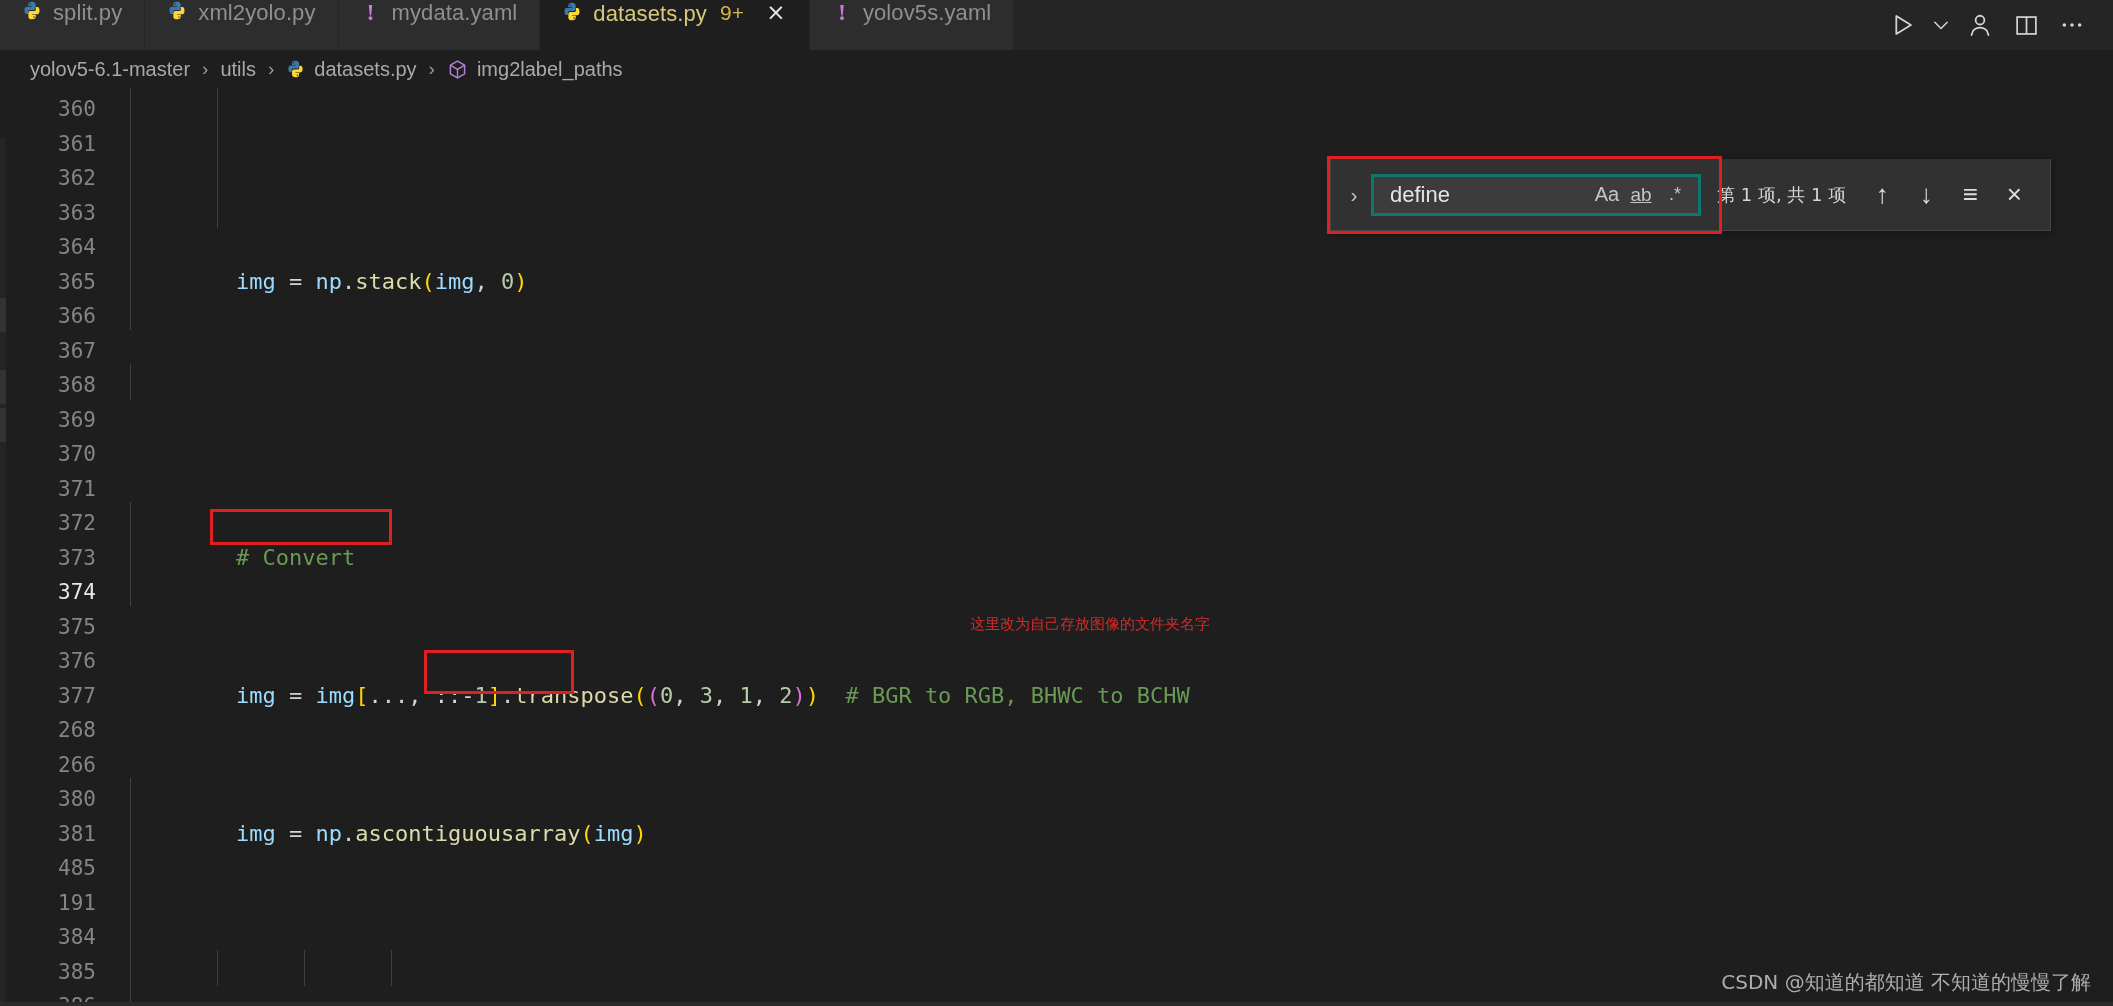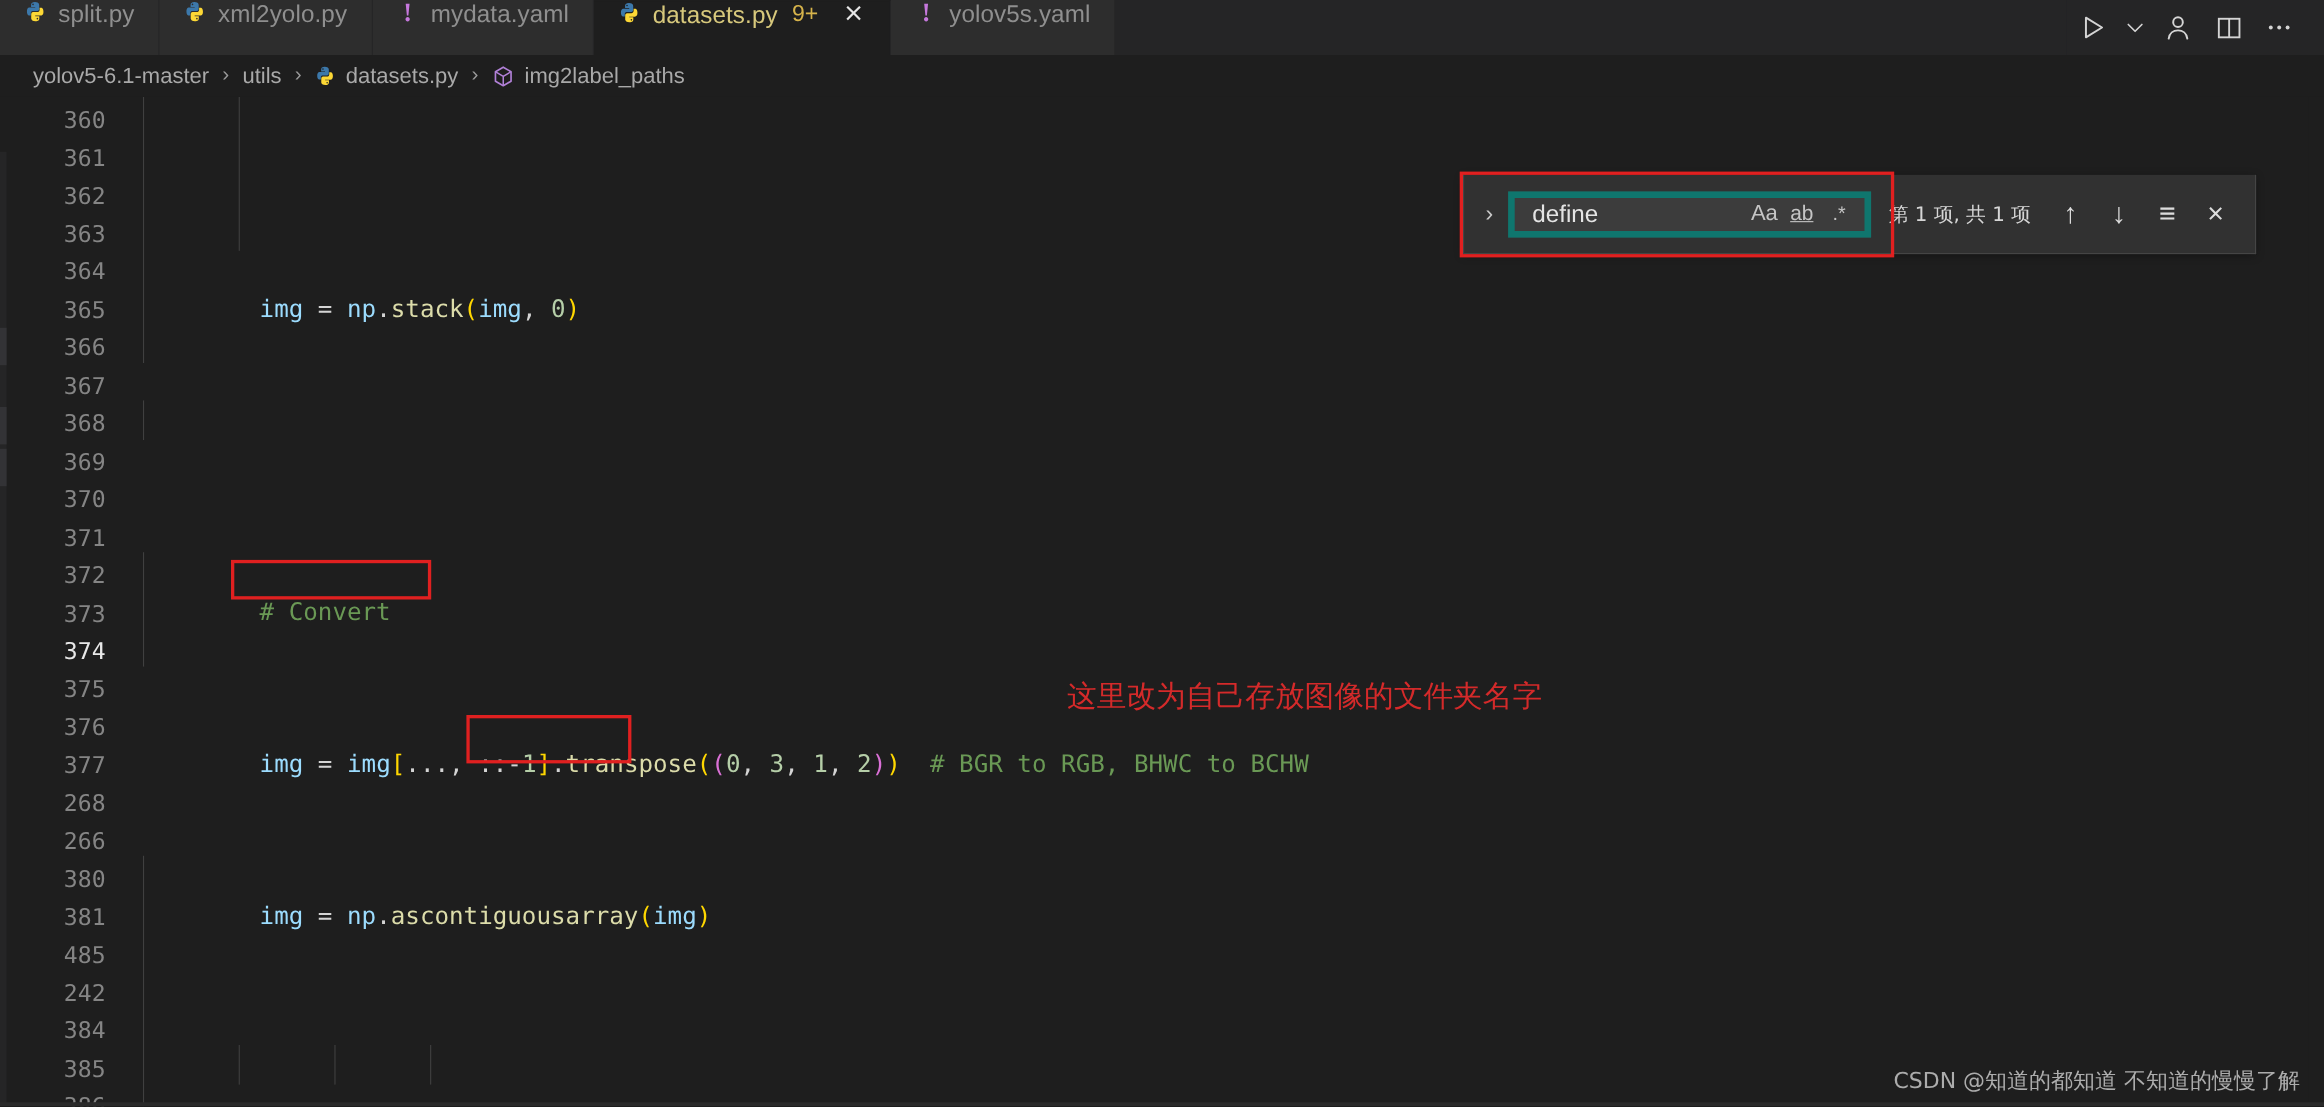--- a/index.html
+++ b/index.html
@@ -179,21 +179,21 @@
   .anno-box {
     position: absolute;
     border: 3px solid #e02020;
     box-sizing: border-box;
     pointer-events: none;
     z-index: 8;
   }
   .anno-text {
     position: absolute;
     color: #d42a2a;
-    font-size: 27px;
+    font-size: 15px;
     font-family: "DejaVu Sans", sans-serif;
     white-space: nowrap;
     z-index: 8;
     pointer-events: none;
     font-weight: 500;
   }
 
   
   .find-highlight-box {
     position: absolute;
@@ -222,21 +222,21 @@
     gap: 0;
   }
   .find-toggle {
     width: 34px; height: 50px;
     display: flex; align-items: center; justify-content: center;
     color: #c9c9c9; cursor: pointer; font-size: 21px;
   }
   .find-input-wrap {
     display: flex; align-items: center;
     background: #3c3c3c;
-    border: 6px solid #0f766e;
+    border: 3px solid #0f766e;
     height: 42px;
     width: 330px;
     padding: 0 6px 0 14px;
     box-sizing: border-box;
   }
   .find-input {
     flex: 1 1 auto;
     background: transparent;
     border: none; outline: none;
     color: #e4e4e4;
@@ -425,21 +425,21 @@
         <div class="ln">373</div>
         <div class="ln active">374</div>
         <div class="ln">375</div>
         <div class="ln">376</div>
         <div class="ln">377</div>
         <div class="ln">268</div>
         <div class="ln">266</div>
         <div class="ln">380</div>
         <div class="ln">381</div>
         <div class="ln">485</div>
-        <div class="ln">242</div>
+        <div class="ln">191</div>
         <div class="ln">384</div>
         <div class="ln">385</div>
         <div class="ln">386</div>
       </div>
 
       <div class="codecol">
         <div class="indent-guides">
           <div class="iguide" style="left:8px;  top:0px;   height:242px;"></div>
           <div class="iguide" style="left:95px; top:0px;   height:140px;"></div>
           <div class="iguide" style="left:8px;  top:276px; height:36px;"></div>

